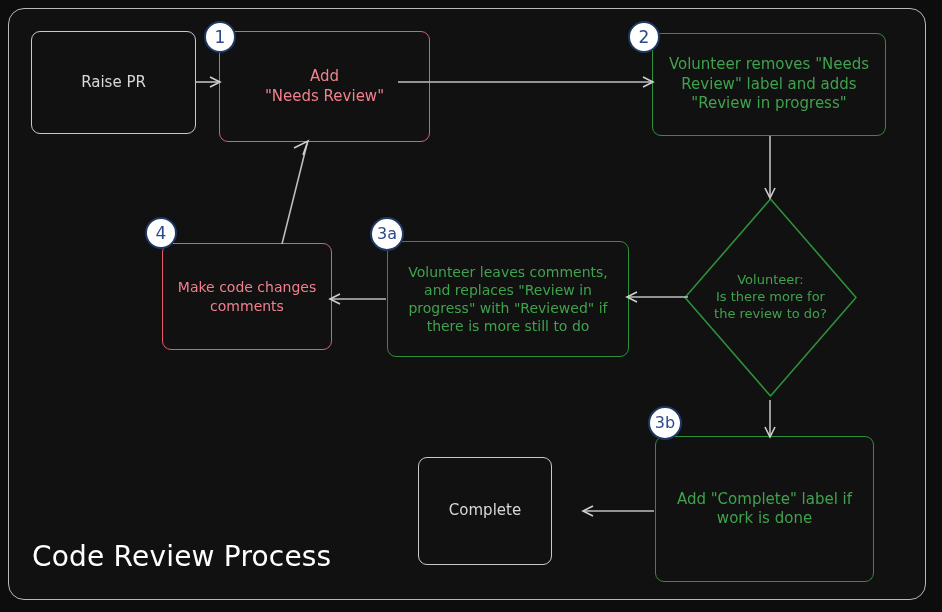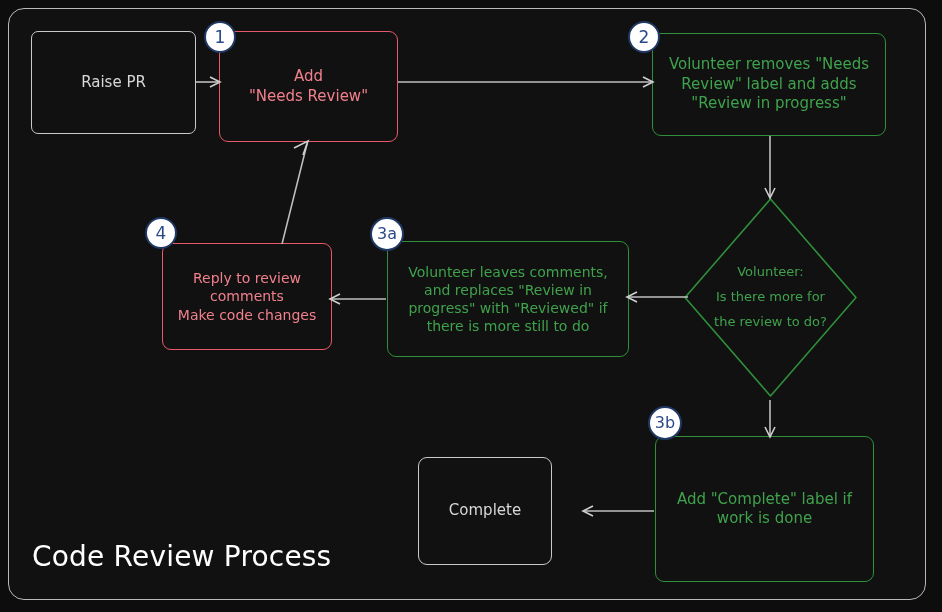--- a/index.html
+++ b/index.html
@@ -68,21 +68,20 @@
     width: 100%; height: 100%;
     display: flex;
     align-items: center;
     justify-content: center;
     flex-direction: column;
     color: #3fa24c;
     font-size: 13px;
     line-height: 1.30;
     text-align: center;
     pointer-events: none;
-    gap: 8px;
   }
   #diamond-text .ln { display: block; white-space: nowrap; }
 
   
   .badge {
     position: absolute;
     box-sizing: border-box;
     background: #ffffff;
     border: 2.5px solid #1f3864;
     border-radius: 50%;
@@ -151,27 +150,27 @@
       <path class="edge-line" d="M770,400 L 770,435"></path>
       <path class="edge-head" d="M765,427 L 770,437 L 775,427"></path>
     </g>
 
     <g>
       <path class="edge-line" d="M654,511 L 585,511"></path>
       <path class="edge-head" d="M593,506 L 583,511 L 593,516"></path>
     </g>
   </svg>
 
-  <div class="node n-plain" style="left:31px; top:31px; width:165px; height:103px;border-radius:7px;">
+  <div class="node n-plain" style="left:31px; top:31px; width:165px; height:103px;">
     <div class="lines">
       <span class="ln">Raise PR</span>
     </div>
   </div>
 
-  <div class="node n-red" style="left:219px; top:31px; width:179px; height:111px;">
+  <div class="node n-red" style="left:219px; top:31px; width:211px; height:111px;">
     <div class="lines">
       <span class="ln">Add</span>
       <span class="ln">"Needs Review"</span>
     </div>
   </div>
   <div class="badge b1" style="left:204px; top:21px;">1</div>
 
   <div class="node n-green" style="left:652px; top:33px; width:234px; height:103px;">
     <div class="lines">
       <span class="ln">Volunteer removes "Needs</span>
@@ -197,23 +196,22 @@
       <span class="ln">Volunteer leaves comments,</span>
       <span class="ln">and replaces "Review in</span>
       <span class="ln">progress" with "Reviewed" if</span>
       <span class="ln">there is more still to do</span>
     </div>
   </div>
   <div class="badge b2" style="left:370px; top:217px;text-align:center;">3a</div>
 
   <div class="node n-red" style="left:162px; top:243px; width:170px; height:107px; font-size:14px;">
     <div class="lines">
-      <span class="ln">Reply to review</span>
+      <span class="ln">Make code changes</span>
       <span class="ln">comments</span>
-      <span class="ln">Make code changes</span>
     </div>
   </div>
   <div class="badge b1" style="left:145px; top:217px;">4</div>
 
   <div class="node n-green" style="left:655px; top:436px; width:219px; height:146px;">
     <div class="lines">
       <span class="ln">Add "Complete" label if</span>
       <span class="ln">work is done</span>
     </div>
   </div>

